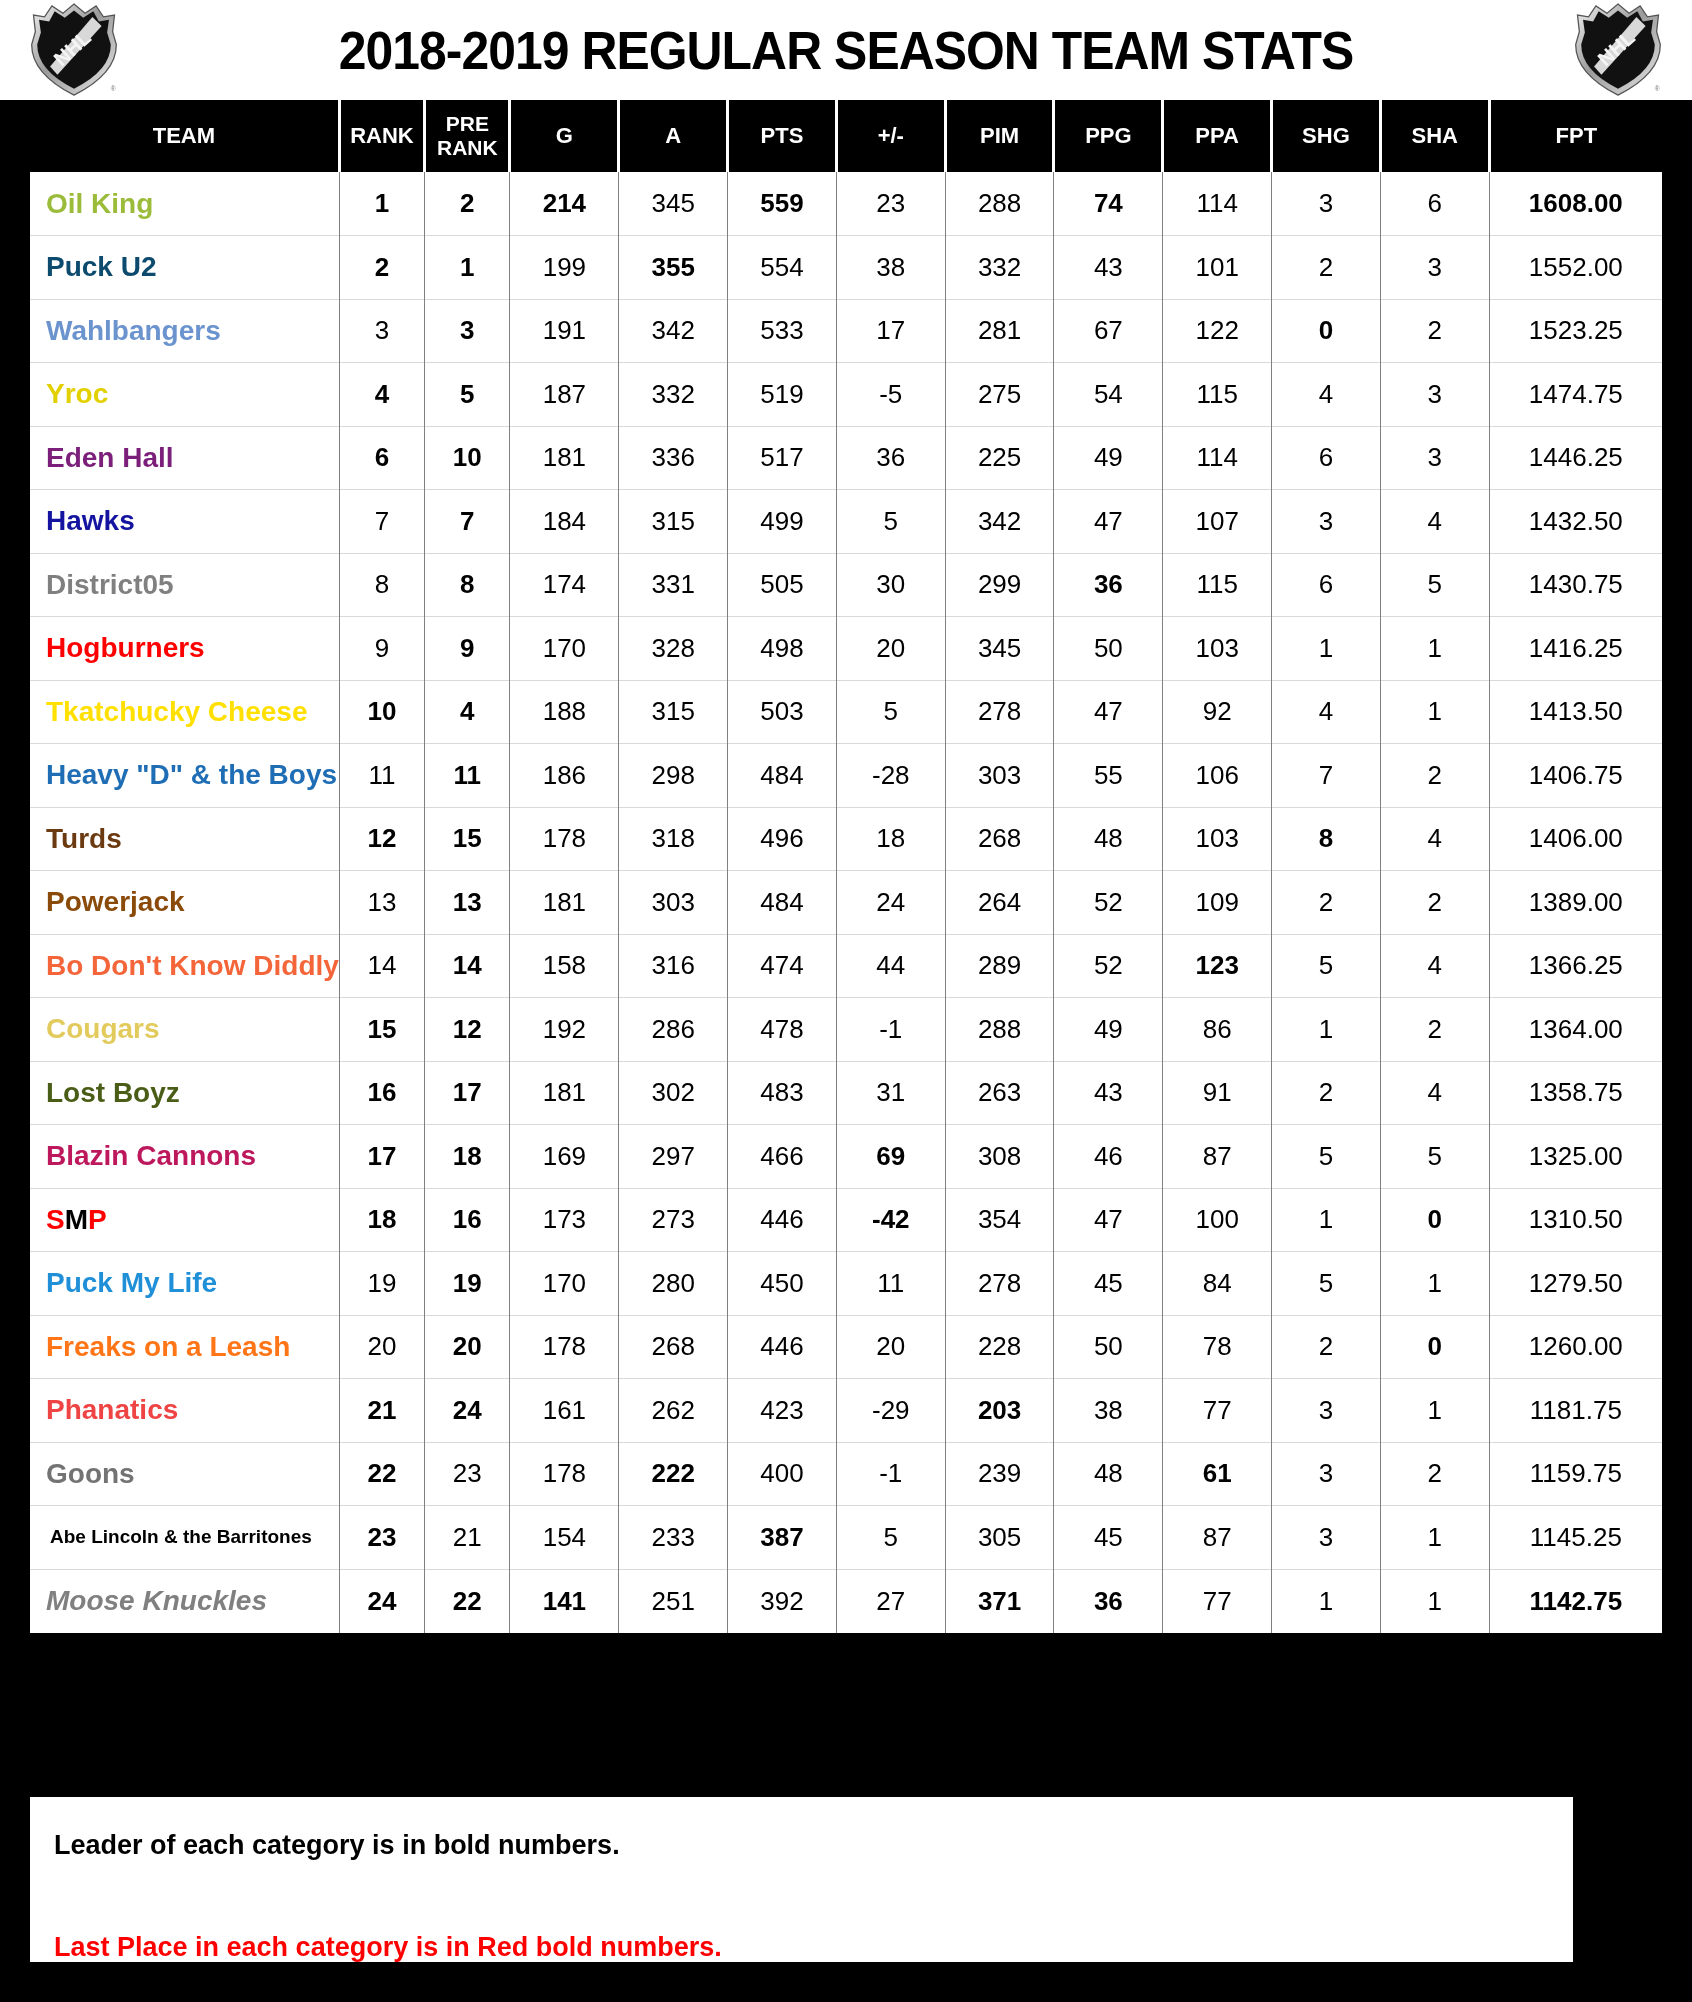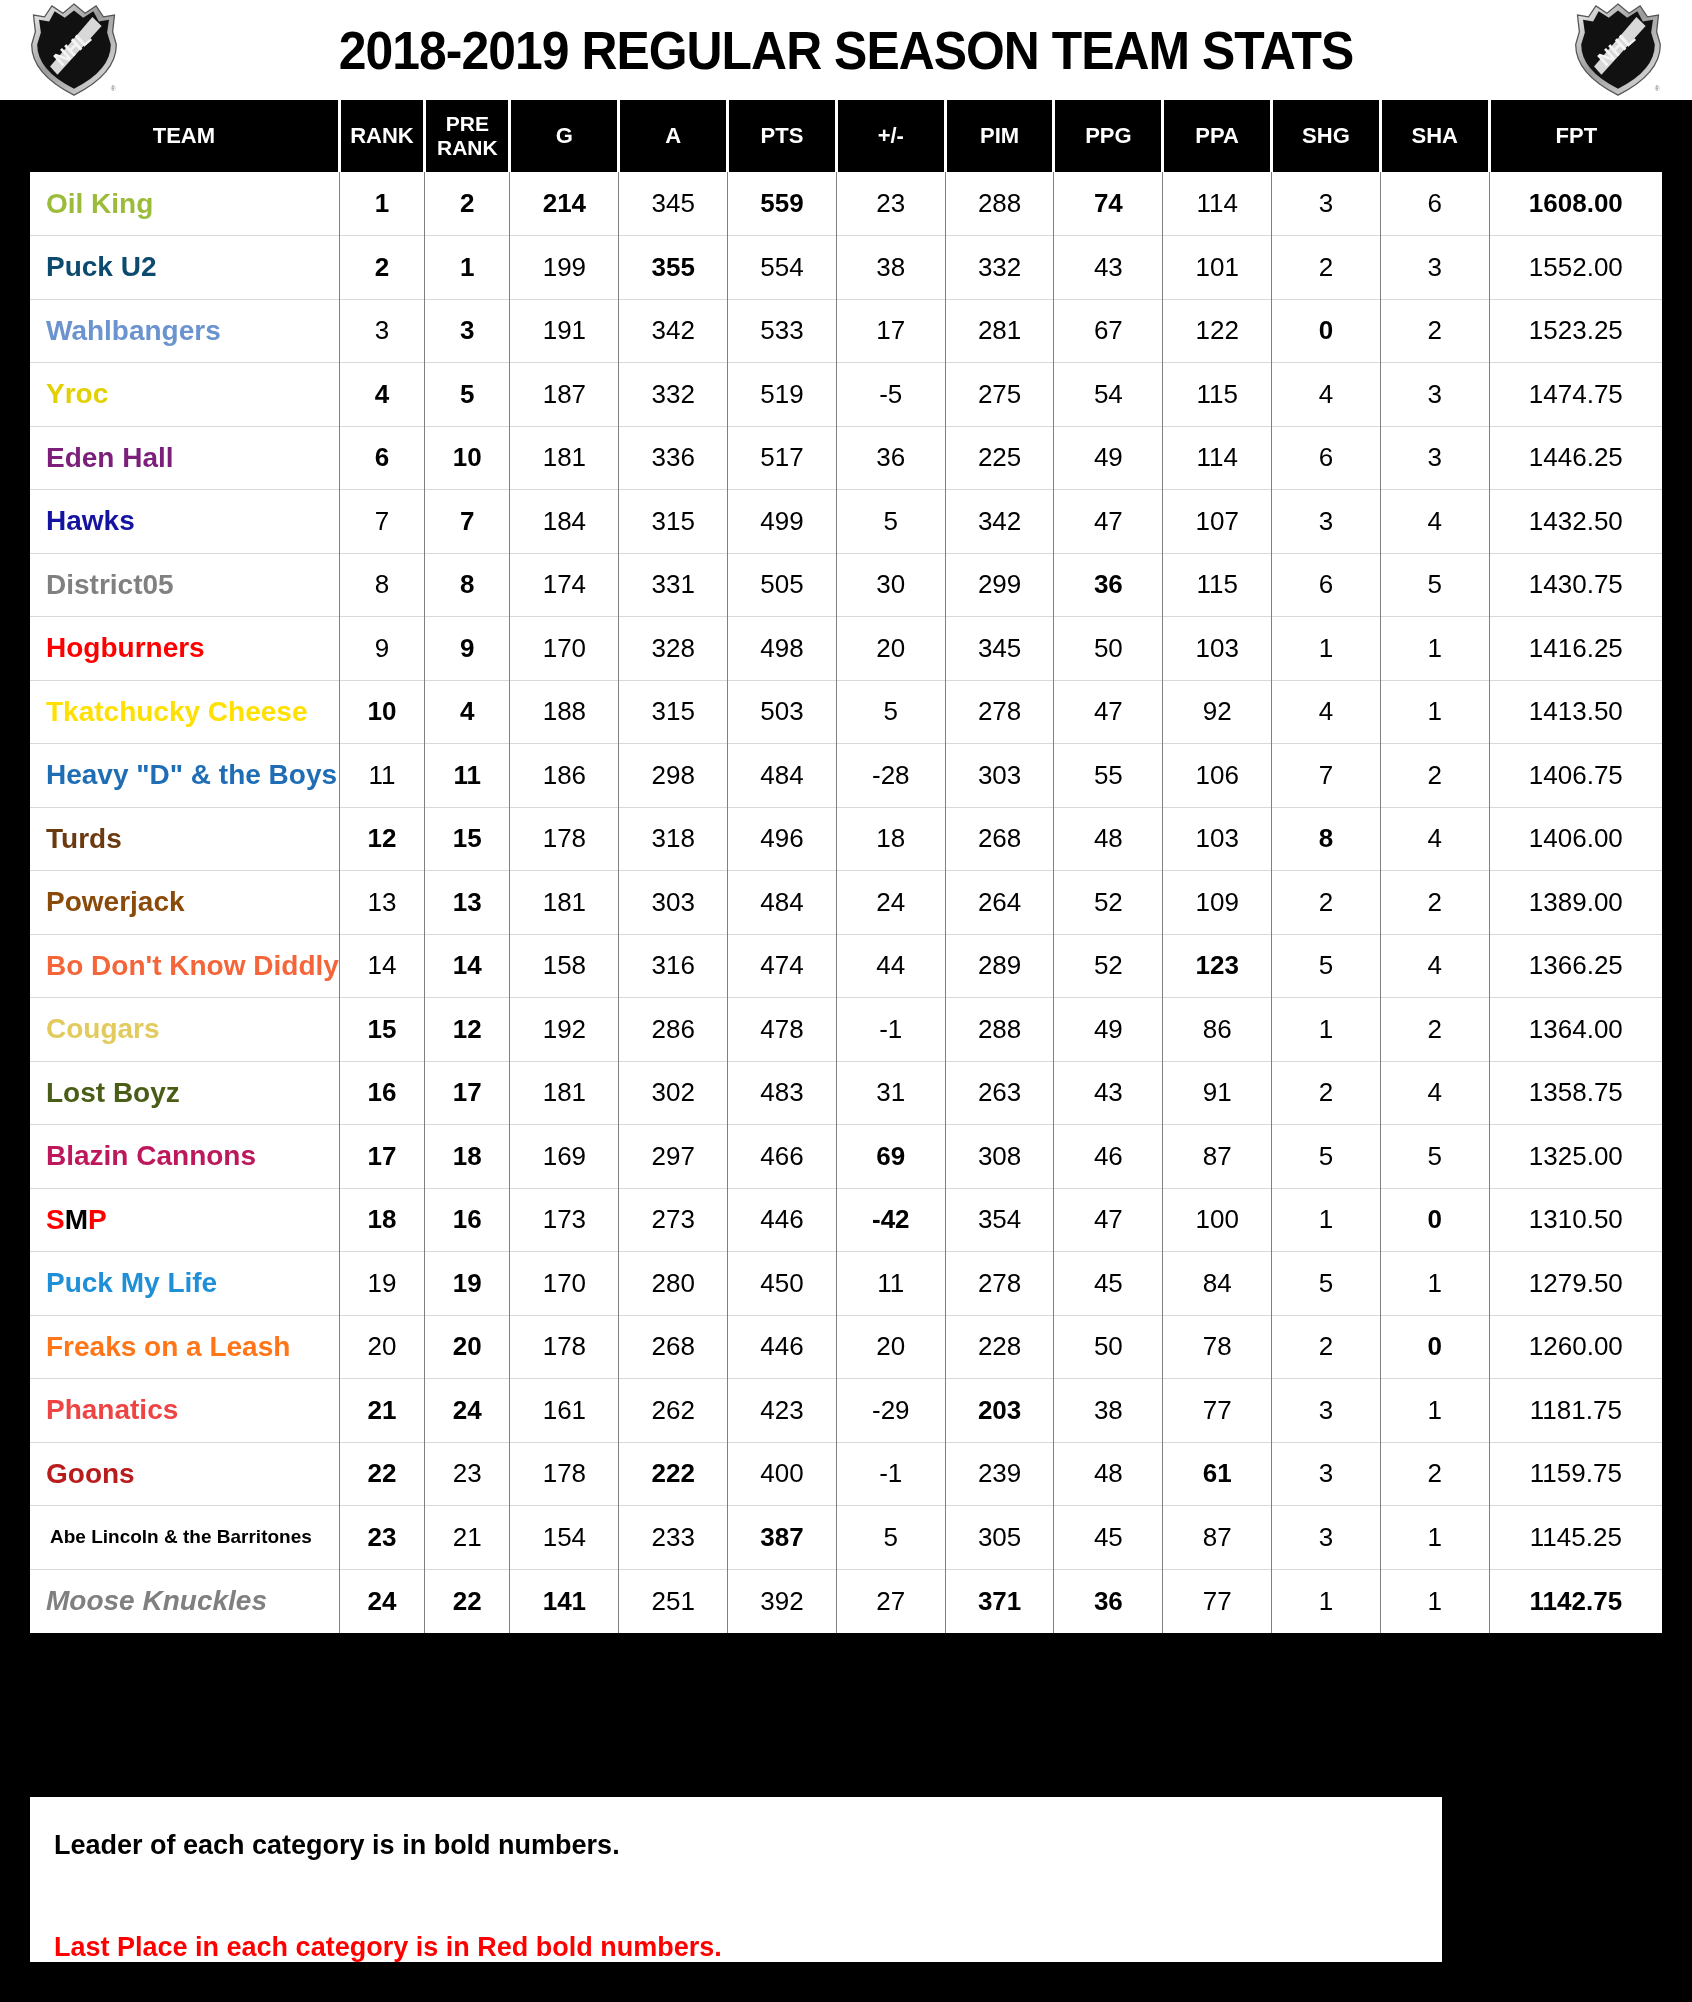--- a/index.html
+++ b/index.html
@@ -125,21 +125,21 @@
     padding-left: 20px;
   }
   td.bold { font-weight: bold; }
   td.red  { color: #ff0000; font-weight: bold; }
 
   
   .notes {
     position: absolute;
     left: 30px;
     top: 1797px;
-    width: 1412px;
+    width: 1543px;
     height: 165px;
     background: #ffffff;
     box-sizing: border-box;
     padding: 34px 20px 0 24px;
   }
   .note {
     font-family: "Liberation Sans", sans-serif;
     font-weight: bold;
     font-size: 27px;
     color: #000000;
@@ -521,21 +521,21 @@
             <td>423</td>
             <td>-29</td>
             <td class="red">203</td>
             <td>38</td>
             <td>77</td>
             <td>3</td>
             <td>1</td>
             <td>1181.75</td>
           </tr>
           <tr>
-            <td class="team-cell" style="color: #b91c1c;">Goons</td>
+            <td class="team-cell" style="color: #737373;">Goons</td>
             <td class="bold">22</td>
             <td>23</td>
             <td>178</td>
             <td class="red">222</td>
             <td>400</td>
             <td>-1</td>
             <td>239</td>
             <td>48</td>
             <td class="red">61</td>
             <td>3</td>

